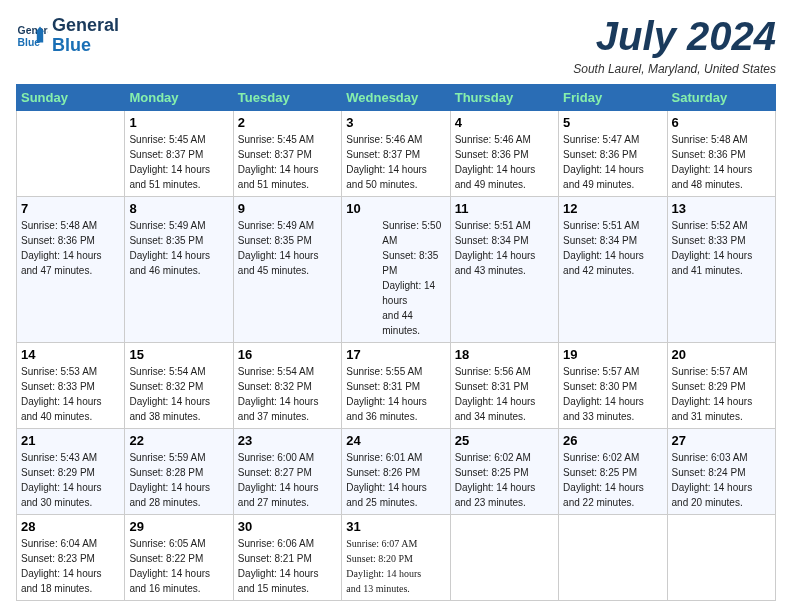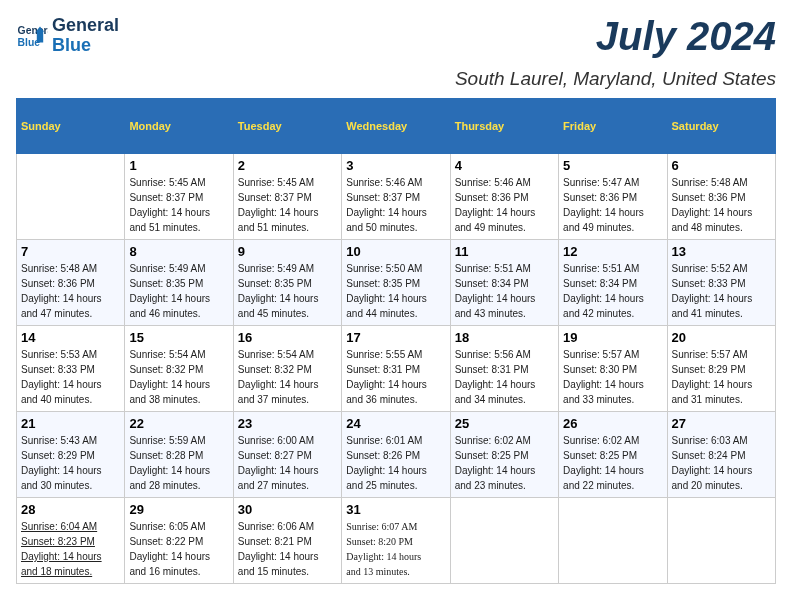--- a/index.html
+++ b/index.html
@@ -36,35 +36,35 @@
       text-align: right;
       font-style: italic;
     }
     .month-title {
       font-size: 40px;
       font-weight: bold;
       color: #1a3a5c;
       line-height: 1;
     }
     .location-title {
-      font-size: 19px;
+      font-size: 12px;
       color: #333;
-      margin-top: 12px;
+      margin-top: 6px;
     }
     table {
       width: 100%;
       border-collapse: collapse;
       font-size: 11px;
     }
     thead tr th {
       background-color: #2a6db5;
-      color: #fde047;
-      padding: 21px 4px;
+      color: #86efac;
+      padding: 5px 4px;
       text-align: left;
-      font-size: 11px;
+      font-size: 13px;
       font-weight: bold;
       border: 1px solid #2a6db5;
     }
     tbody tr td {
       border: 1px solid #ccc;
       padding: 4px 4px;
       vertical-align: top;
       width: calc(100% / 7);
       min-height: 70px;
     }
@@ -187,21 +187,21 @@
         </td>
         <td>
           <span class="day-number">9</span>
           <div class="day-info" style="white-space: pre-line;">Sunrise: 5:49 AM
 Sunset: 8:35 PM
 Daylight: 14 hours
 and 45 minutes.</div>
         </td>
         <td>
           <span class="day-number">10</span>
-          <div class="day-info" style="white-space: pre-line;">Sunrise: 5:50 AM
+          <div class="day-info" style="white-space: pre-line; margin-left: 36px;">Sunrise: 5:50 AM
 Sunset: 8:35 PM
 Daylight: 14 hours
 and 44 minutes.</div>
         </td>
         <td>
           <span class="day-number">11</span>
           <div class="day-info" style="white-space: pre-line;">Sunrise: 5:51 AM
 Sunset: 8:34 PM
 Daylight: 14 hours
 and 43 minutes.</div>
@@ -319,21 +319,21 @@
           <span class="day-number">27</span>
           <div class="day-info" style="white-space: pre-line;">Sunrise: 6:03 AM
 Sunset: 8:24 PM
 Daylight: 14 hours
 and 20 minutes.</div>
         </td>
       </tr>
       <tr>
         <td>
           <span class="day-number">28</span>
-          <div class="day-info" style="white-space: pre-line; text-decoration: underline;">Sunrise: 6:04 AM
+          <div class="day-info" style="white-space: pre-line;">Sunrise: 6:04 AM
 Sunset: 8:23 PM
 Daylight: 14 hours
 and 18 minutes.</div>
         </td>
         <td>
           <span class="day-number">29</span>
           <div class="day-info" style="white-space: pre-line;">Sunrise: 6:05 AM
 Sunset: 8:22 PM
 Daylight: 14 hours
 and 16 minutes.</div>

